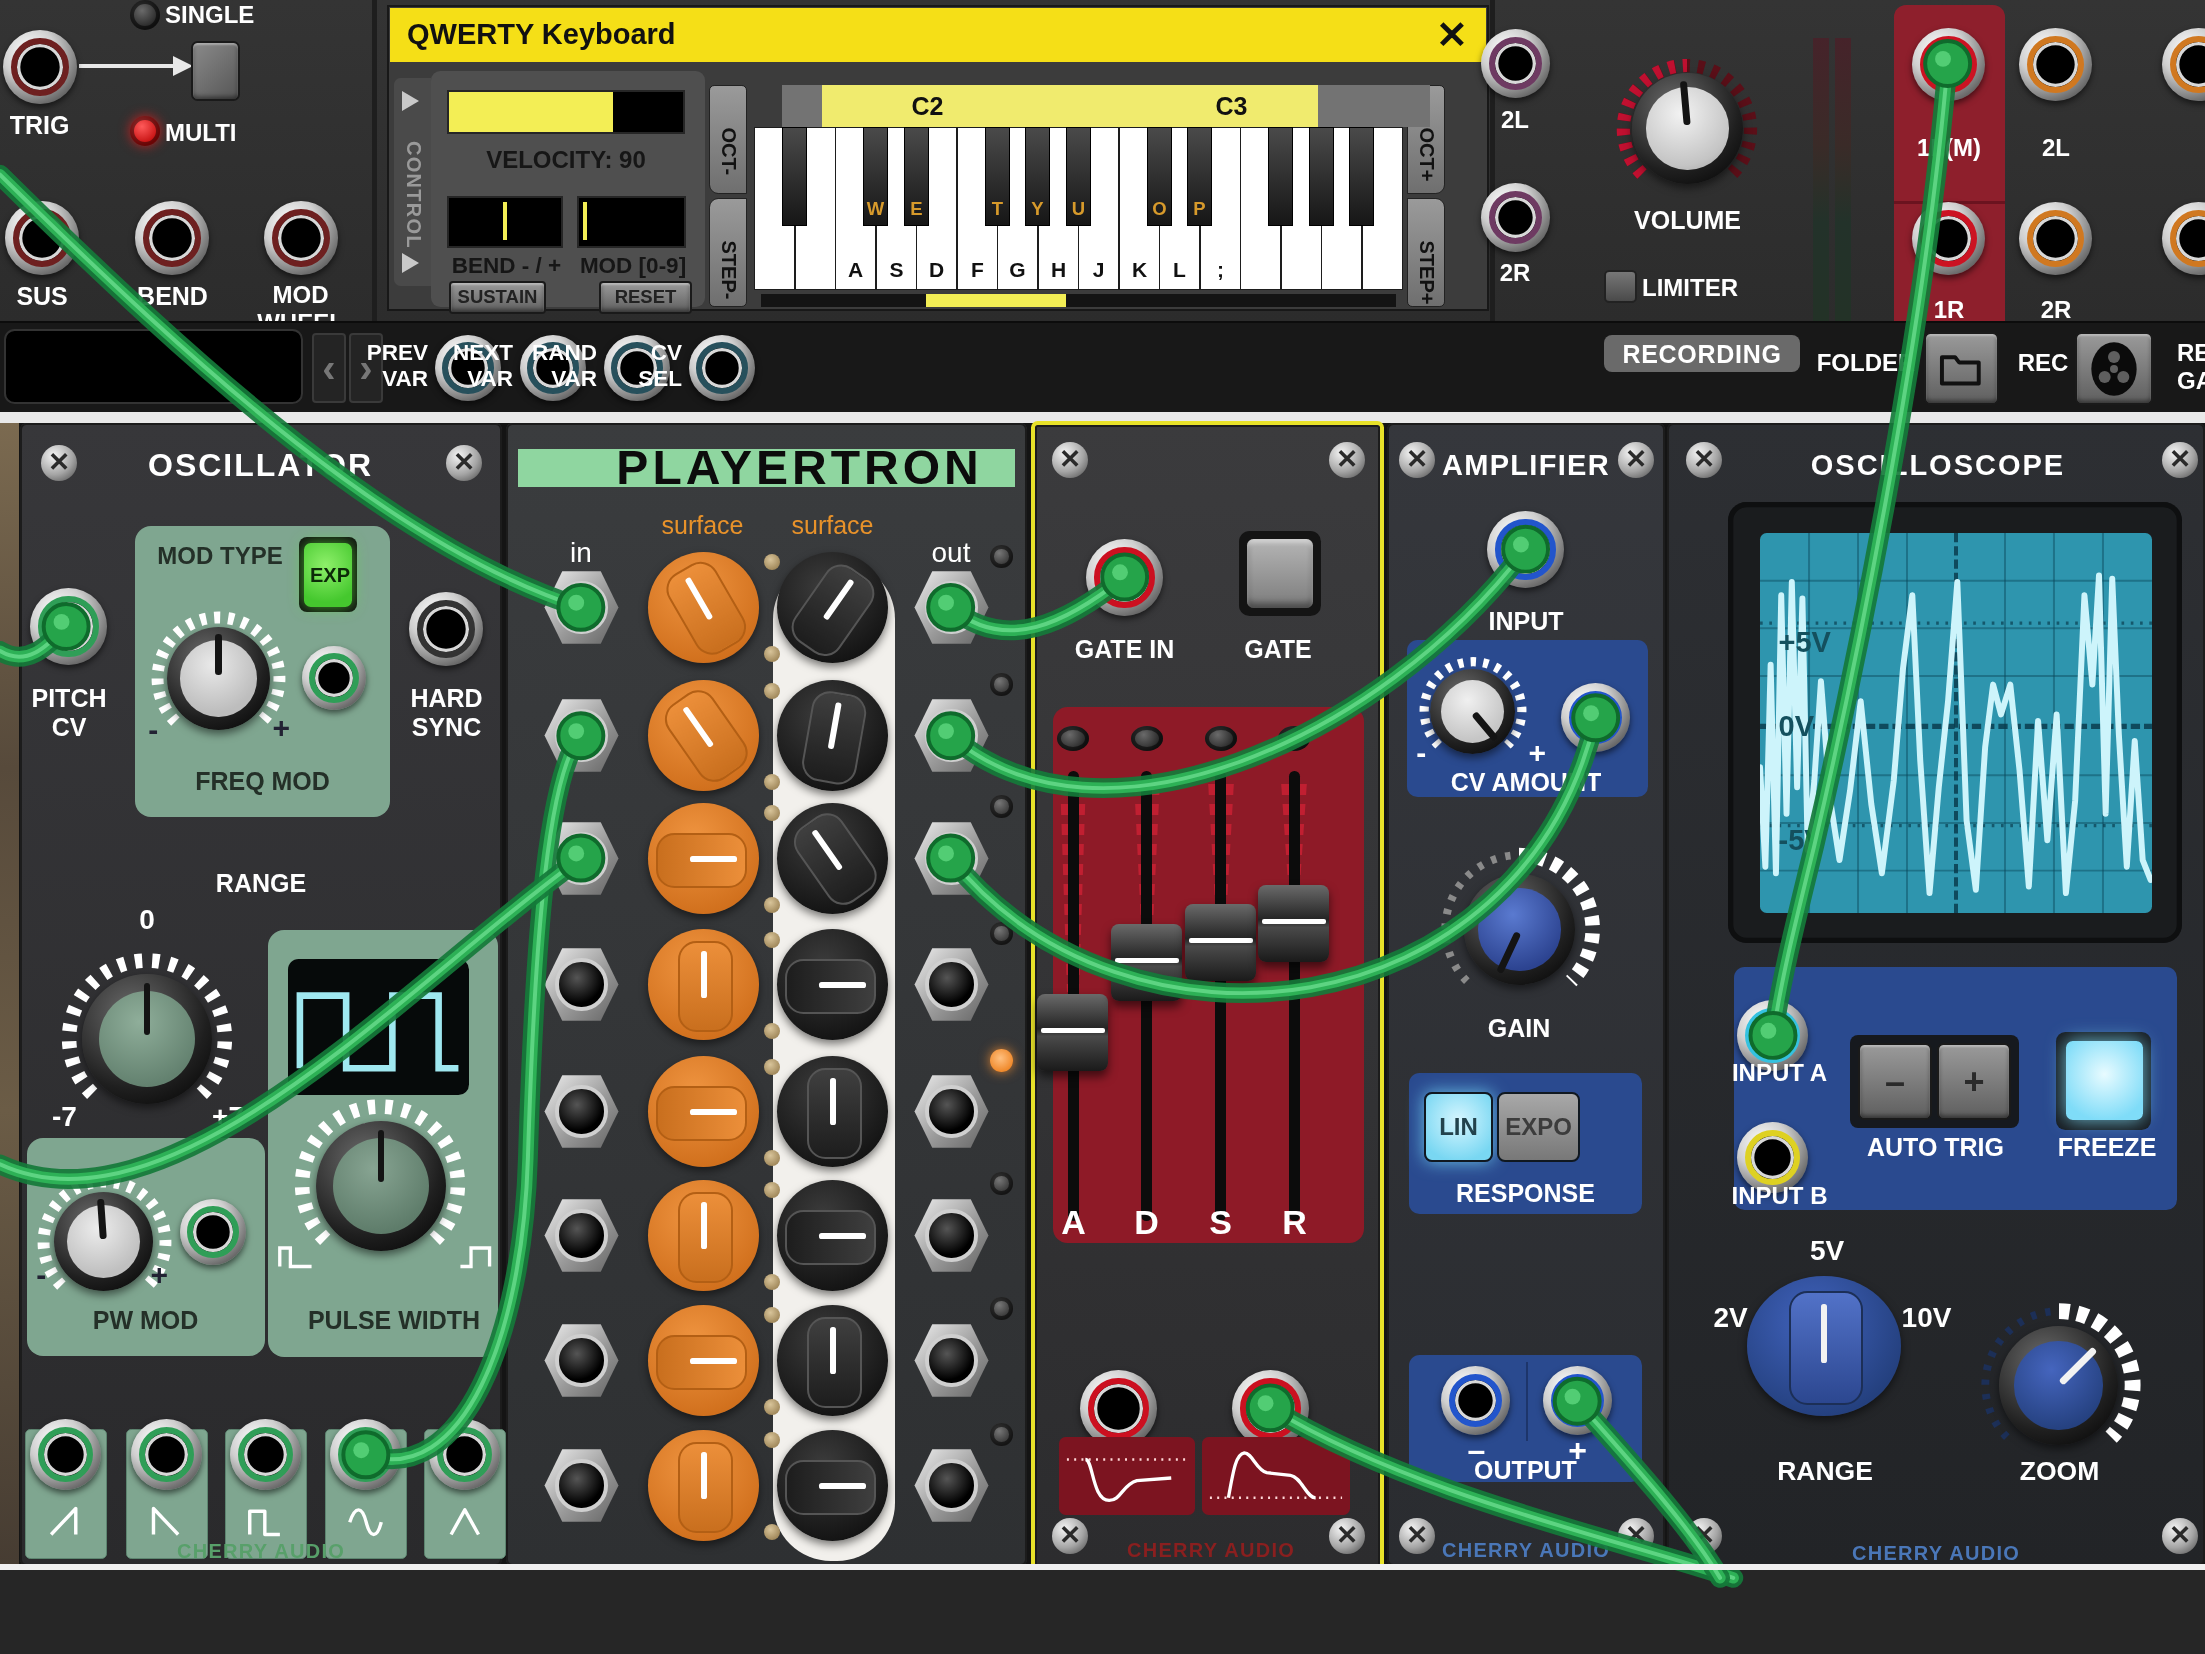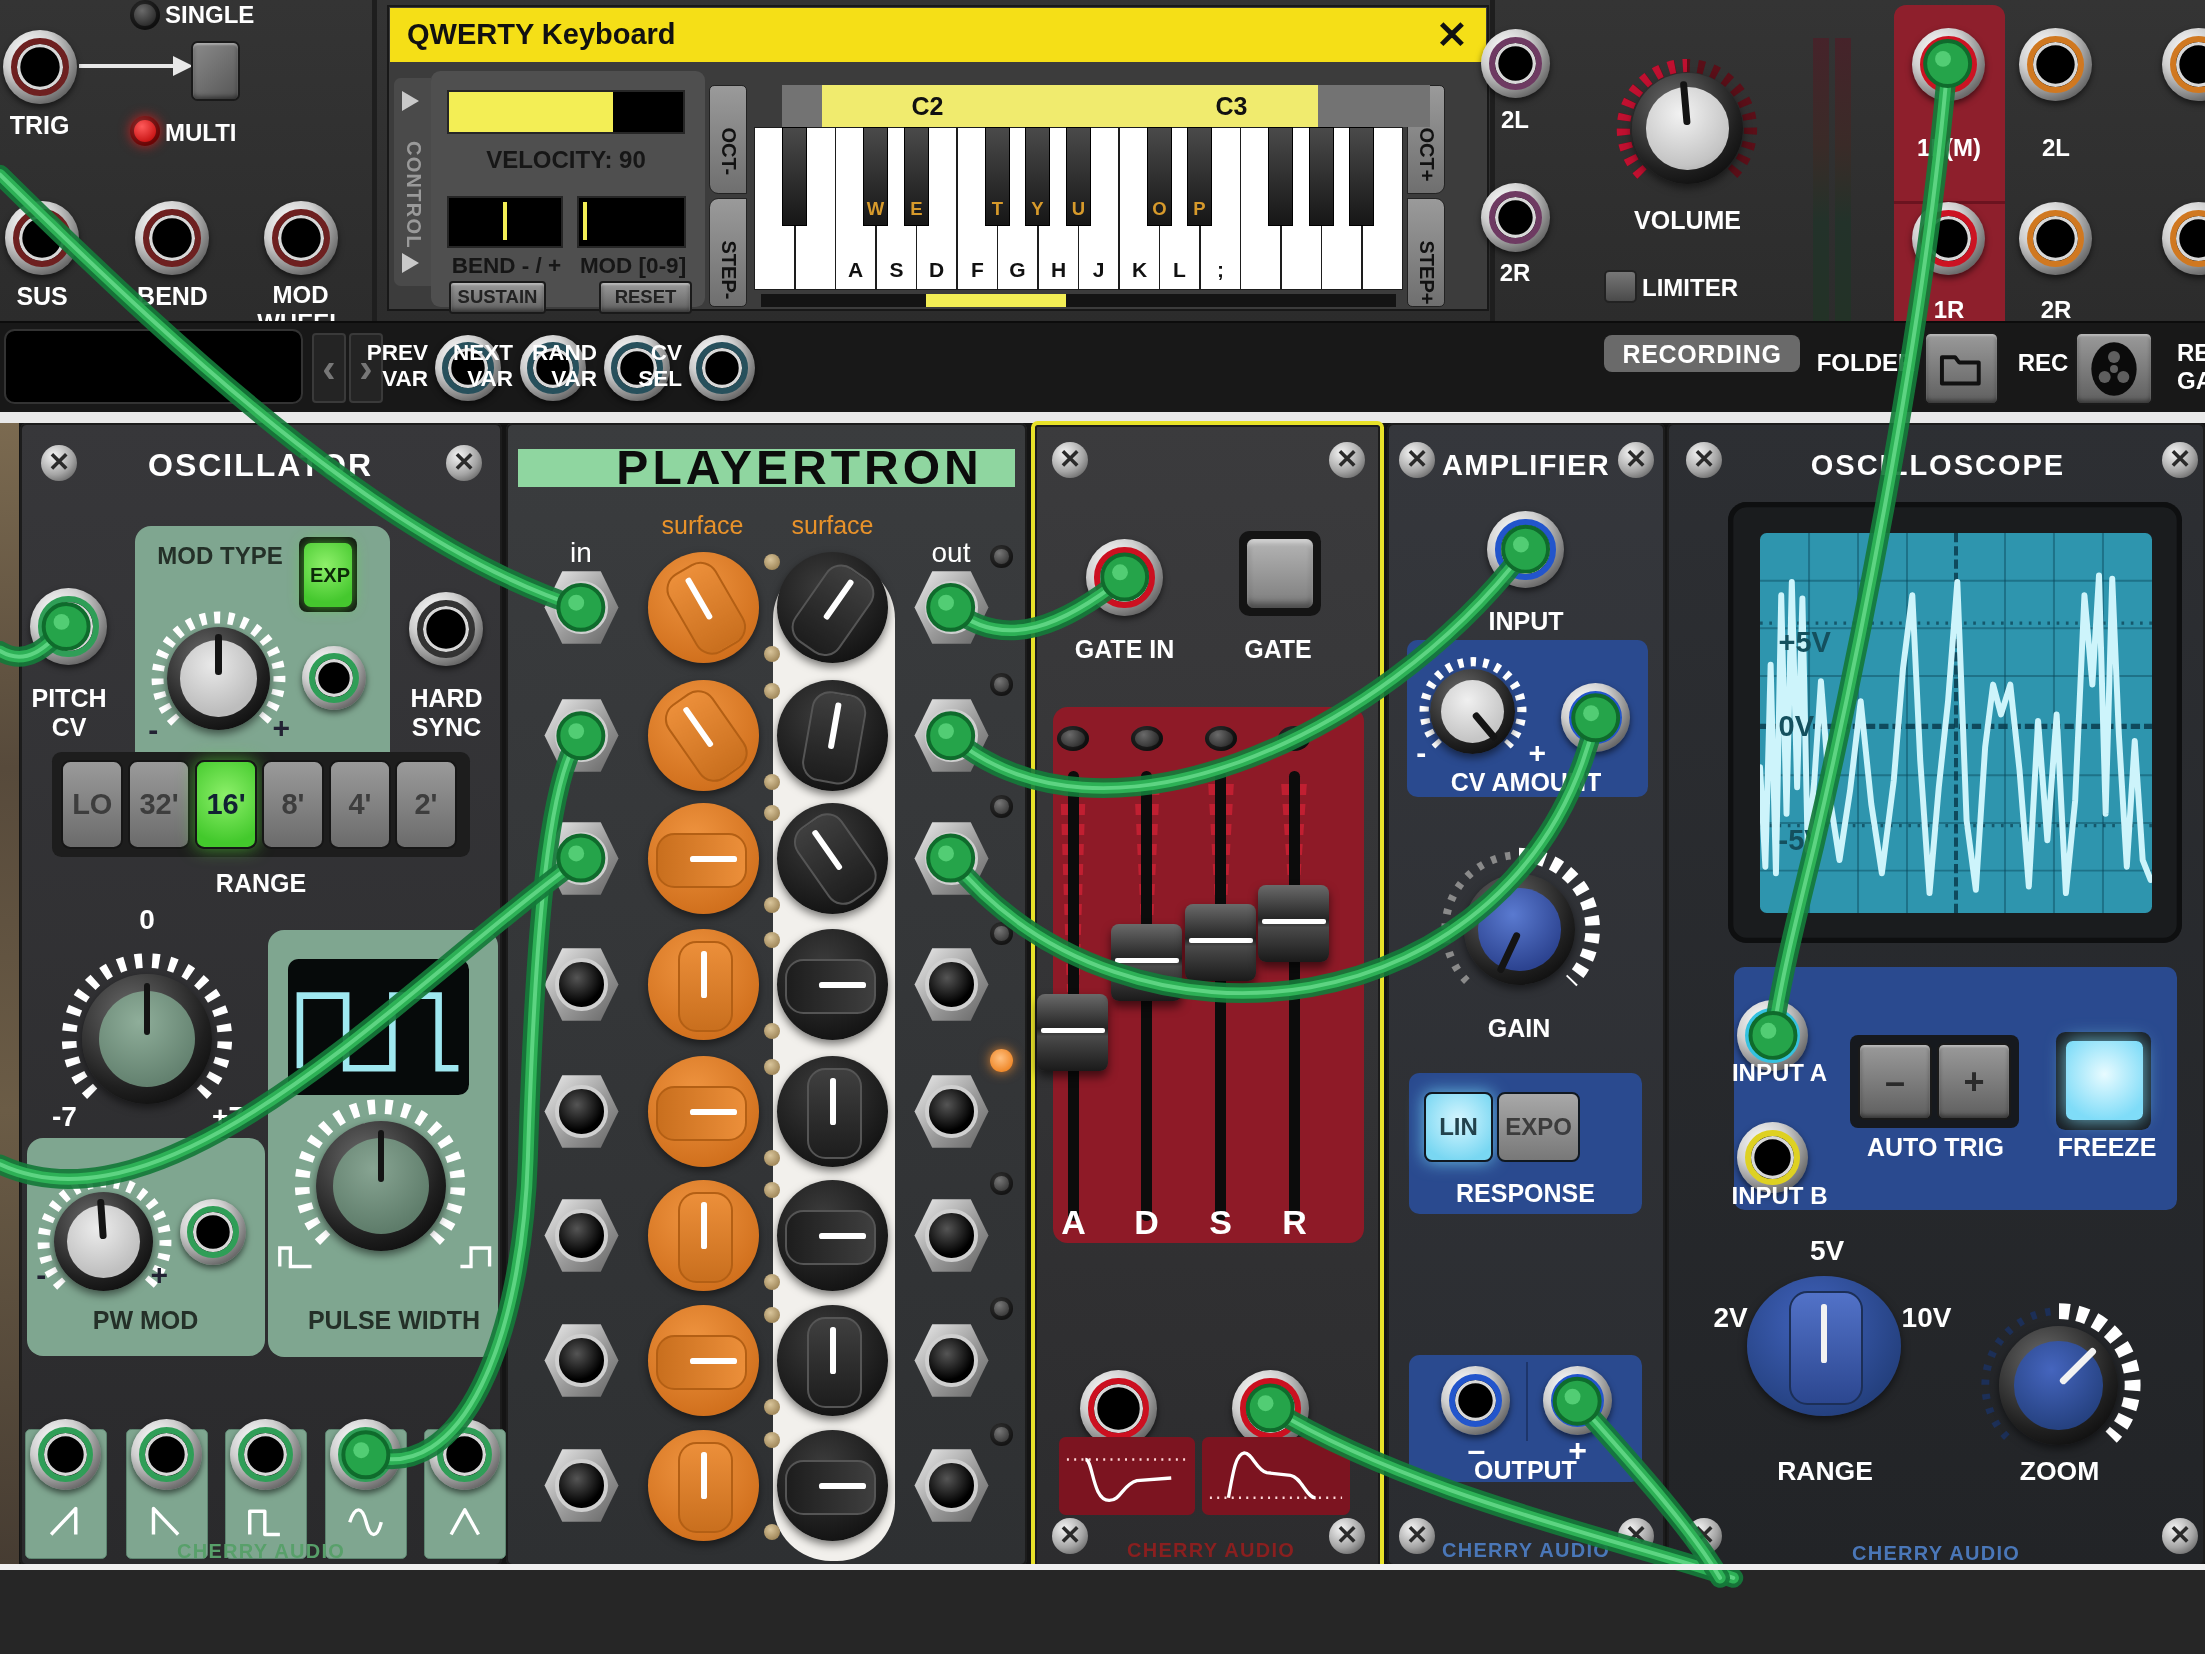--- a/index.html
+++ b/index.html
@@ -290,28 +290,20 @@
       </div>
   </div>
   <div class="dlbl" style="left:140px;top:713px;width:26.5px;font-size:30px;color:#223;">-</div>
   <div class="dlbl" style="left:268px;top:711px;width:26.5px;font-size:30px;color:#223;">+</div>
   <div class="jack" style="left:302px;top:646px;width:64px;height:64px;--ring:#2f9e57;"></div>
   <div class="dlbl" style="left:183px;top:768px;width:159px;font-size:25px;color:#243028;">FREQ MOD</div>
 
   <div class="jack" style="left:409px;top:592px;width:74px;height:74px;"></div>
   <div class="lbl" style="left:400px;top:684px;width:93px;font-size:25px;"><span>HARD</span><br><span>SYNC</span></div>
 
-  <div class="abs" id="range-row" style="left:52px;top:752px;width:418px;height:105px;background:#1d1d1d;border-radius:9.3px;">
-      <button style="position: absolute; left: 9.3px; top: 8px; width: 62px; height: 89px; border: 2px solid rgb(22, 22, 22); border-radius: 9.3px; font-size: 29px; font-weight: bold; background: linear-gradient(rgb(154, 154, 154), rgb(107, 107, 107)); color: rgb(61, 61, 61);">LO</button>
-      <button style="position: absolute; left: 76px; top: 8px; width: 62px; height: 89px; border: 2px solid rgb(22, 22, 22); border-radius: 9.3px; font-size: 29px; font-weight: bold; background: linear-gradient(rgb(154, 154, 154), rgb(107, 107, 107)); color: rgb(61, 61, 61);">32'</button>
-      <button style="position: absolute; left: 143px; top: 8px; width: 62px; height: 89px; border: 2px solid rgb(22, 22, 22); border-radius: 9.3px; font-size: 29px; font-weight: bold; background: radial-gradient(circle at 50% 40%, rgb(141, 240, 106), rgb(67, 201, 44) 80%); color: rgb(17, 34, 51); box-shadow: rgba(90, 230, 60, 0.6) 0px 0px 17px;">16'</button>
-      <button style="position: absolute; left: 210px; top: 8px; width: 62px; height: 89px; border: 2px solid rgb(22, 22, 22); border-radius: 9.3px; font-size: 29px; font-weight: bold; background: linear-gradient(rgb(154, 154, 154), rgb(107, 107, 107)); color: rgb(61, 61, 61);">8'</button>
-      <button style="position: absolute; left: 277px; top: 8px; width: 62px; height: 89px; border: 2px solid rgb(22, 22, 22); border-radius: 9.3px; font-size: 29px; font-weight: bold; background: linear-gradient(rgb(154, 154, 154), rgb(107, 107, 107)); color: rgb(61, 61, 61);">4'</button>
-      <button style="position: absolute; left: 343px; top: 8px; width: 62px; height: 89px; border: 2px solid rgb(22, 22, 22); border-radius: 9.3px; font-size: 29px; font-weight: bold; background: linear-gradient(rgb(154, 154, 154), rgb(107, 107, 107)); color: rgb(61, 61, 61);">2'</button>
-    </div>
   <div class="lbl" style="left:188px;top:869px;width:146px;font-size:25px;">RANGE</div>
 
   <div class="lbl" style="left:127px;top:904px;width:40px;font-size:28px;">0</div>
   <svg class="ticksvg" width="198" height="198" style="left:48px;top:940px;" viewBox="0 0 300 300">
     <path d="M67,233 A118,118 0 1 1 233,233" fill="none" stroke="#fff" stroke-width="22" stroke-dasharray="11 15"></path>
   </svg>
   <div class="knob" style="left:82px;top:974px;width:130px;height:130px;">
     <div class="face" style="--facebg:radial-gradient(circle at 42% 32%,#8fae9a,#63816f 75%);"></div>
     <div class="rot" style="transform:rotate(0deg);">
         <div class="ptr"></div>

